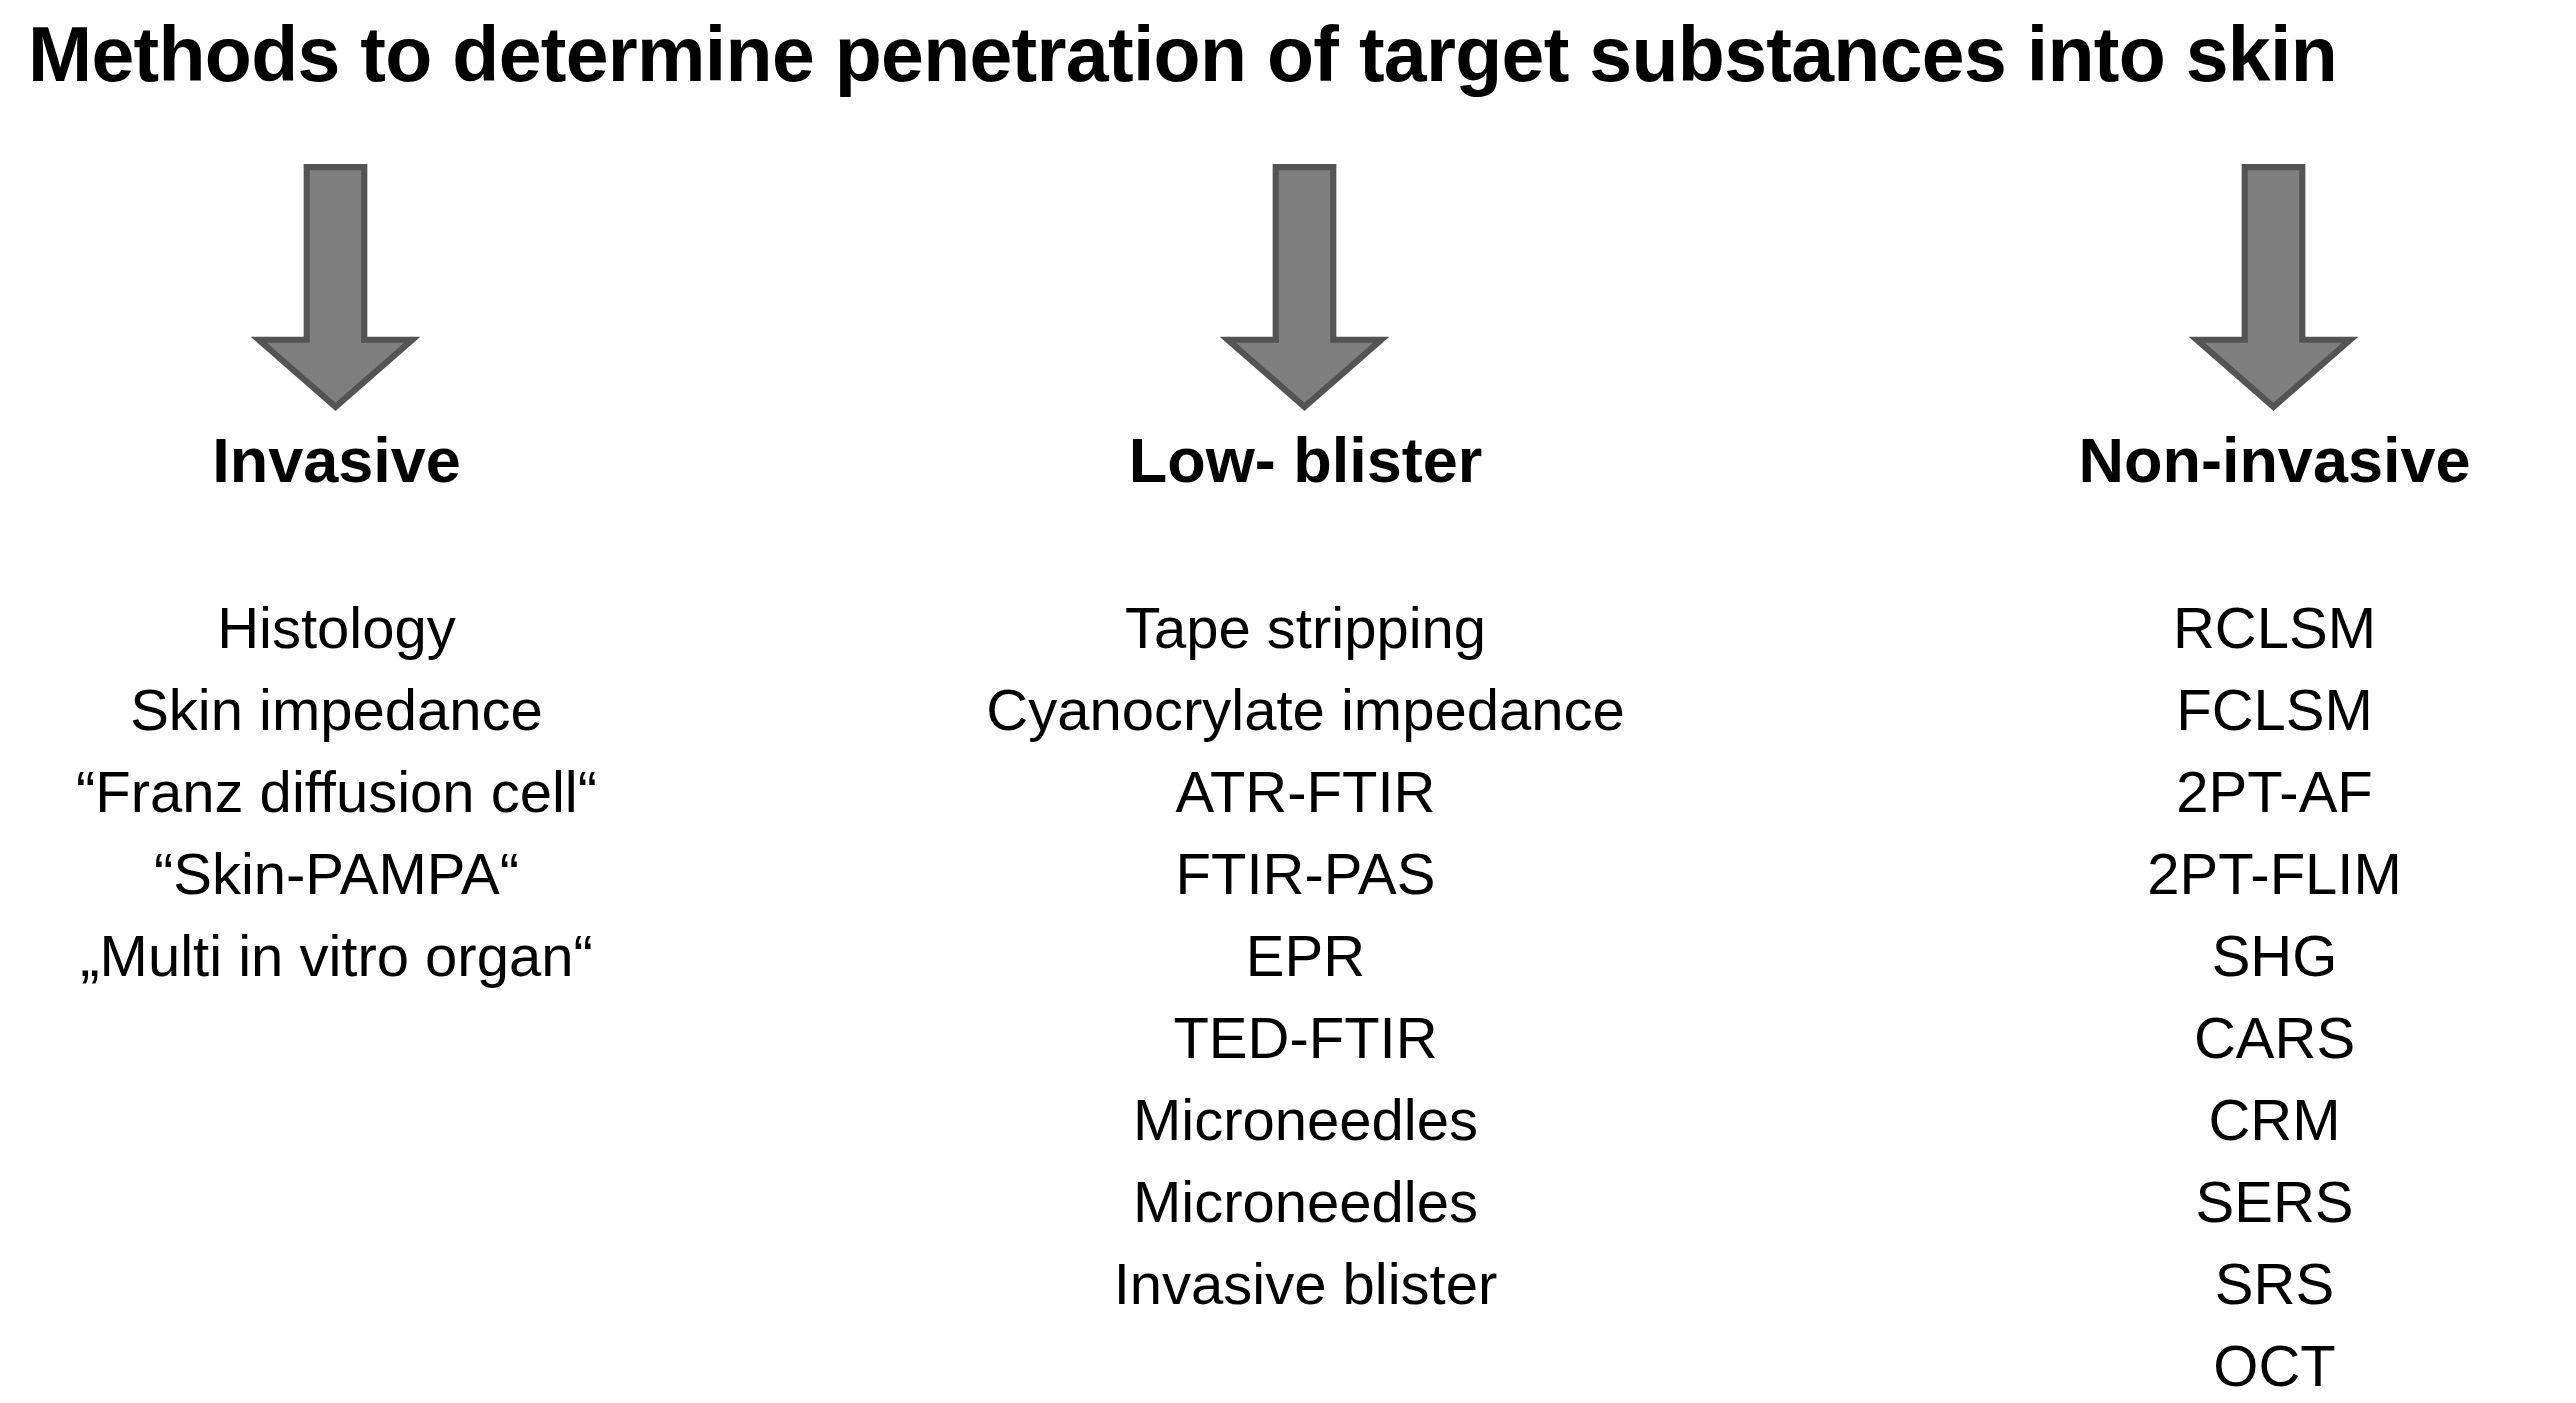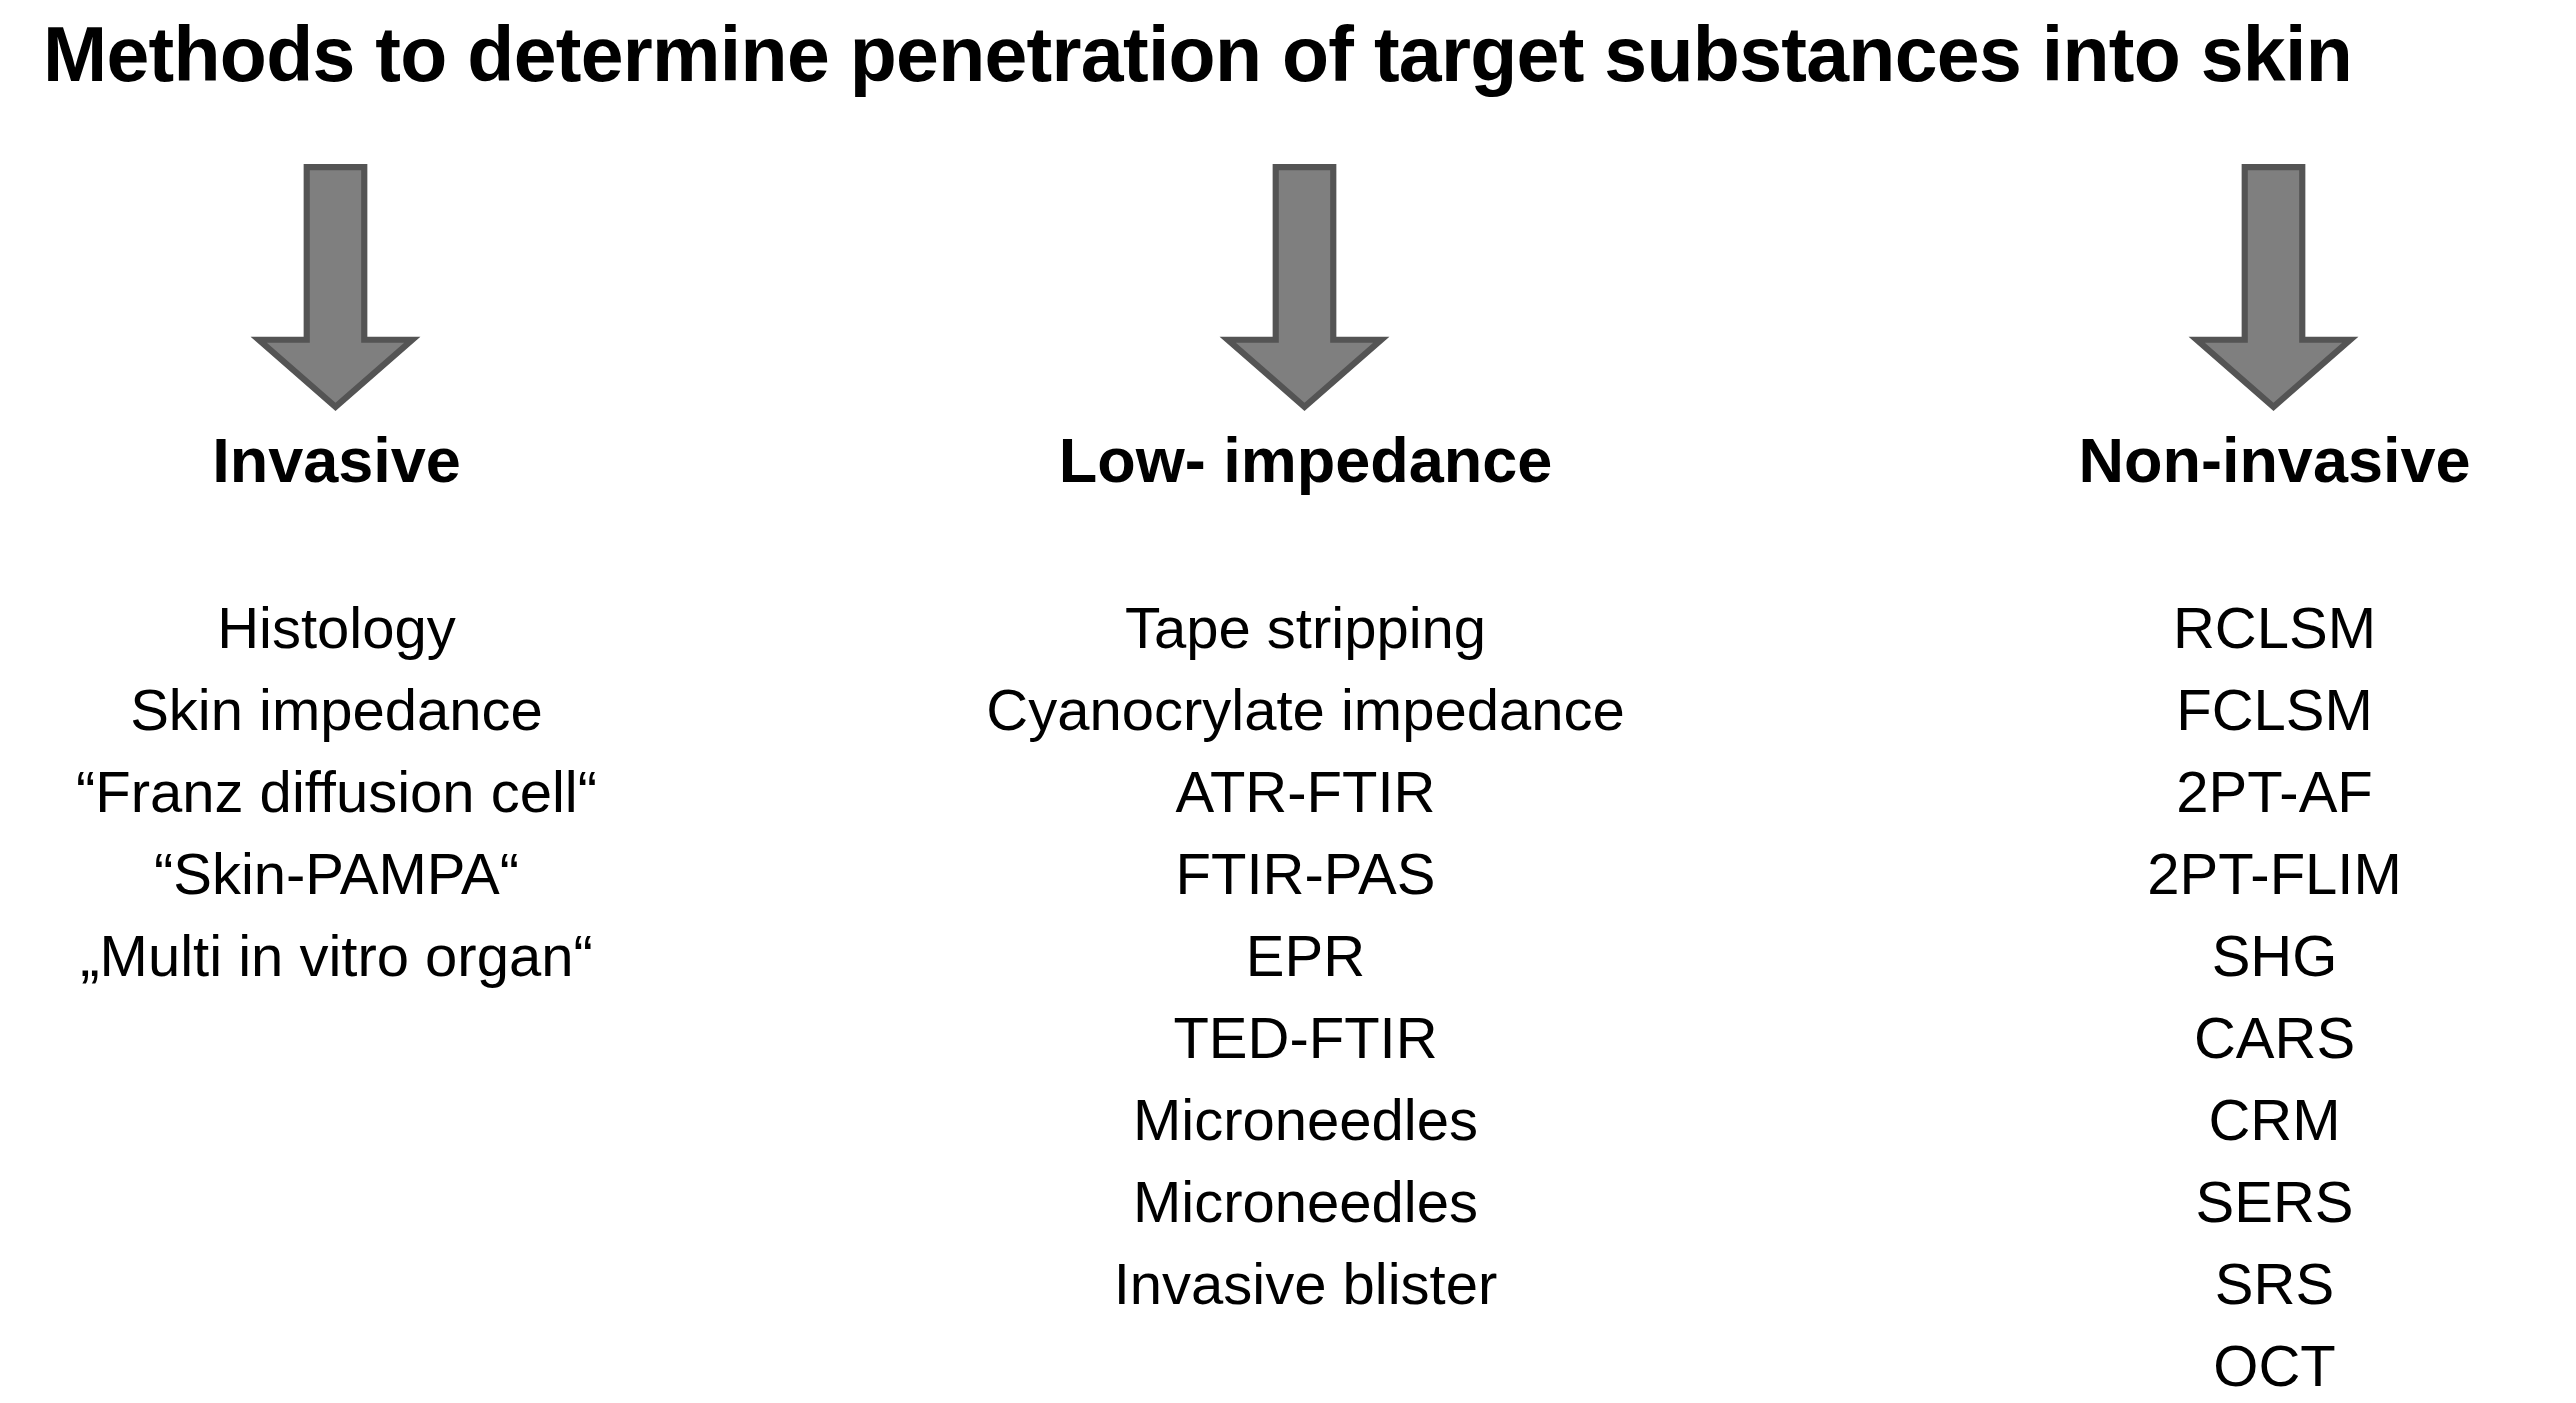--- a/index.html
+++ b/index.html
@@ -18,21 +18,21 @@
 
   #slide {
     position: absolute;
     inset: 0;
     background: #ffffff;
   }
 
   
   #diagram-title {
     position: absolute;
-    left: 43px;
+    left: 28px;
     top: 9.6px;
     width: 2523px;
     font-size: 77px;
     font-weight: bold;
     line-height: 1.15;
     letter-spacing: -0.7px;
     white-space: nowrap;
     color: #000000;
   }
 
@@ -129,21 +129,21 @@
         <div class="column-heading">Invasive</div>
         <ul class="column-list">
           <li>Histology</li>
           <li>Skin impedance</li>
           <li>“Franz diffusion cell“</li>
           <li>“Skin-PAMPA“</li>
           <li>„Multi in vitro organ“</li>
         </ul>
       </div>
       <div class="column" style="left: 1305px;">
-        <div class="column-heading">Low- impedance</div>
+        <div class="column-heading">Low- blister</div>
         <ul class="column-list">
           <li>Tape stripping</li>
           <li>Cyanocrylate impedance</li>
           <li>ATR-FTIR</li>
           <li>FTIR-PAS</li>
           <li>EPR</li>
           <li>TED-FTIR</li>
           <li>Microneedles</li>
           <li>Microneedles</li>
           <li>Invasive blister</li>

